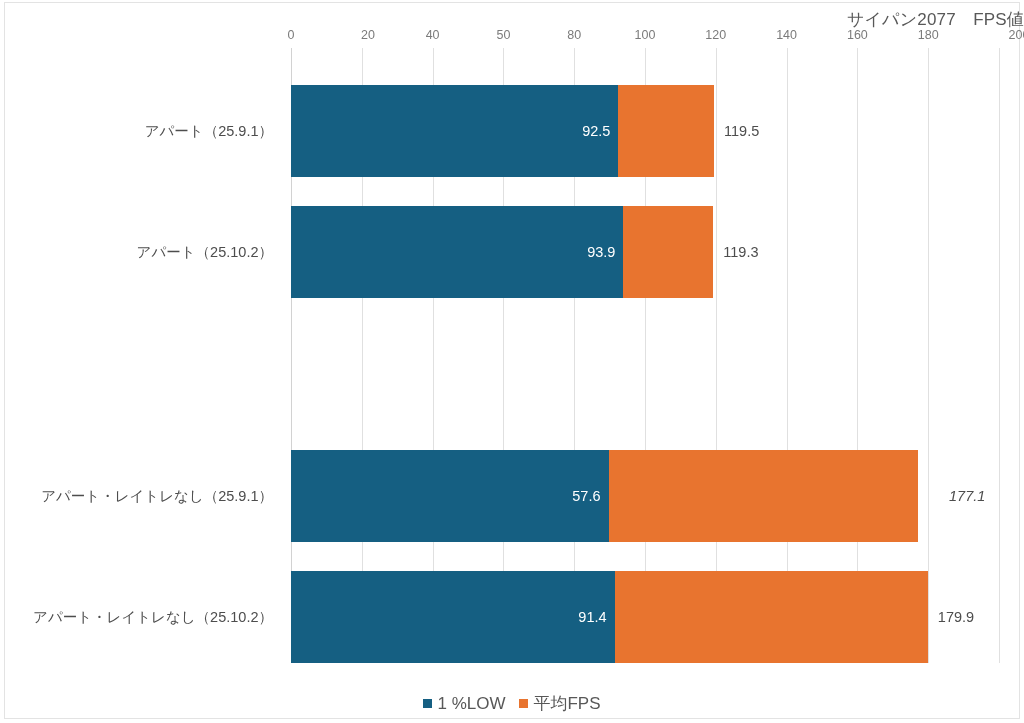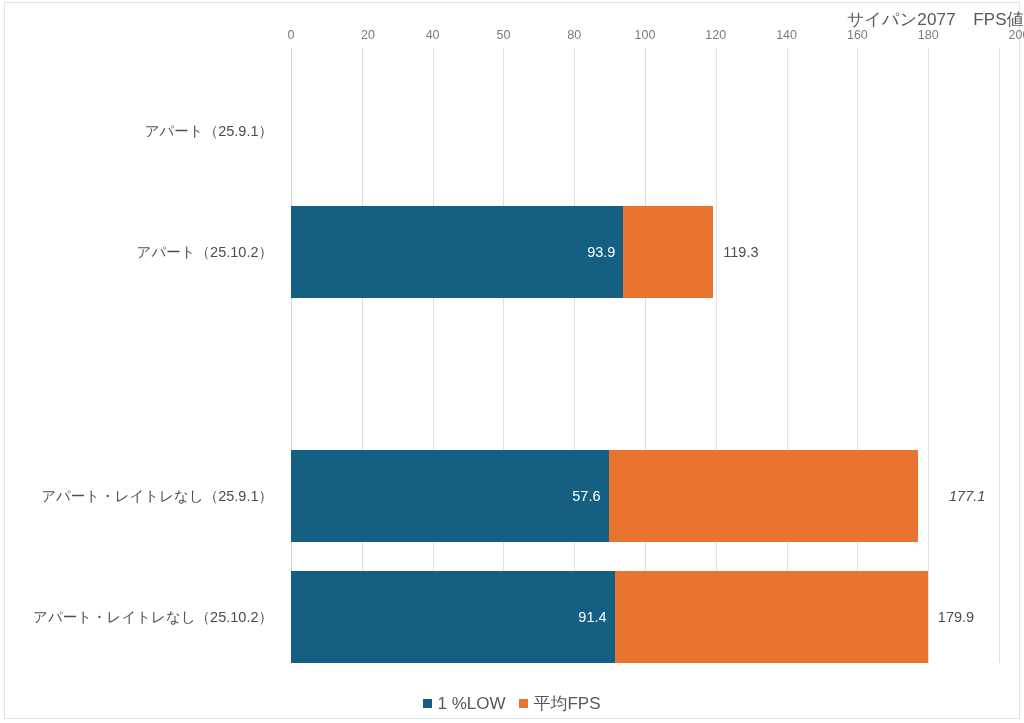--- a/index.html
+++ b/index.html
@@ -181,20 +181,27 @@
       <div class="gridline" style="left: 70.8px;"></div>
       <div class="gridline" style="left: 141.6px;"></div>
       <div class="gridline" style="left: 212.4px;"></div>
       <div class="gridline" style="left: 283.2px;"></div>
       <div class="gridline" style="left: 354px;"></div>
       <div class="gridline" style="left: 424.8px;"></div>
       <div class="gridline" style="left: 495.6px;"></div>
       <div class="gridline" style="left: 566.4px;"></div>
       <div class="gridline" style="left: 637.2px;"></div>
       <div class="gridline" style="left: 708px;"></div>
+      <div class="bar-row" style="top: 37px; height: 92px; width: 708px;">
+        <div class="seg seg-low" style="width: 327.45px; background: rgb(21, 95, 130);">
+          <span class="inner-label">92.5</span>
+        </div>
+        <div class="seg seg-avg" style="left: 327.45px; width: 95.58px; background: rgb(232, 116, 47);"></div>
+        <span class="outer-label" style="left: 433.03px;">119.5</span>
+      </div>
       <div class="bar-row" style="top: 158px; height: 92px; width: 708px;">
         <div class="seg seg-low" style="width: 332.406px; background: rgb(21, 95, 130);">
           <span class="inner-label">93.9</span>
         </div>
         <div class="seg seg-avg" style="left: 332.406px; width: 89.916px; background: rgb(232, 116, 47);"></div>
         <span class="outer-label" style="left: 432.322px;">119.3</span>
       </div>
       <div class="bar-row" style="top: 402px; height: 92px; width: 708px;">
         <div class="seg seg-low" style="width: 317.538px; background: rgb(21, 95, 130);">
           <span class="inner-label">57.6</span>

